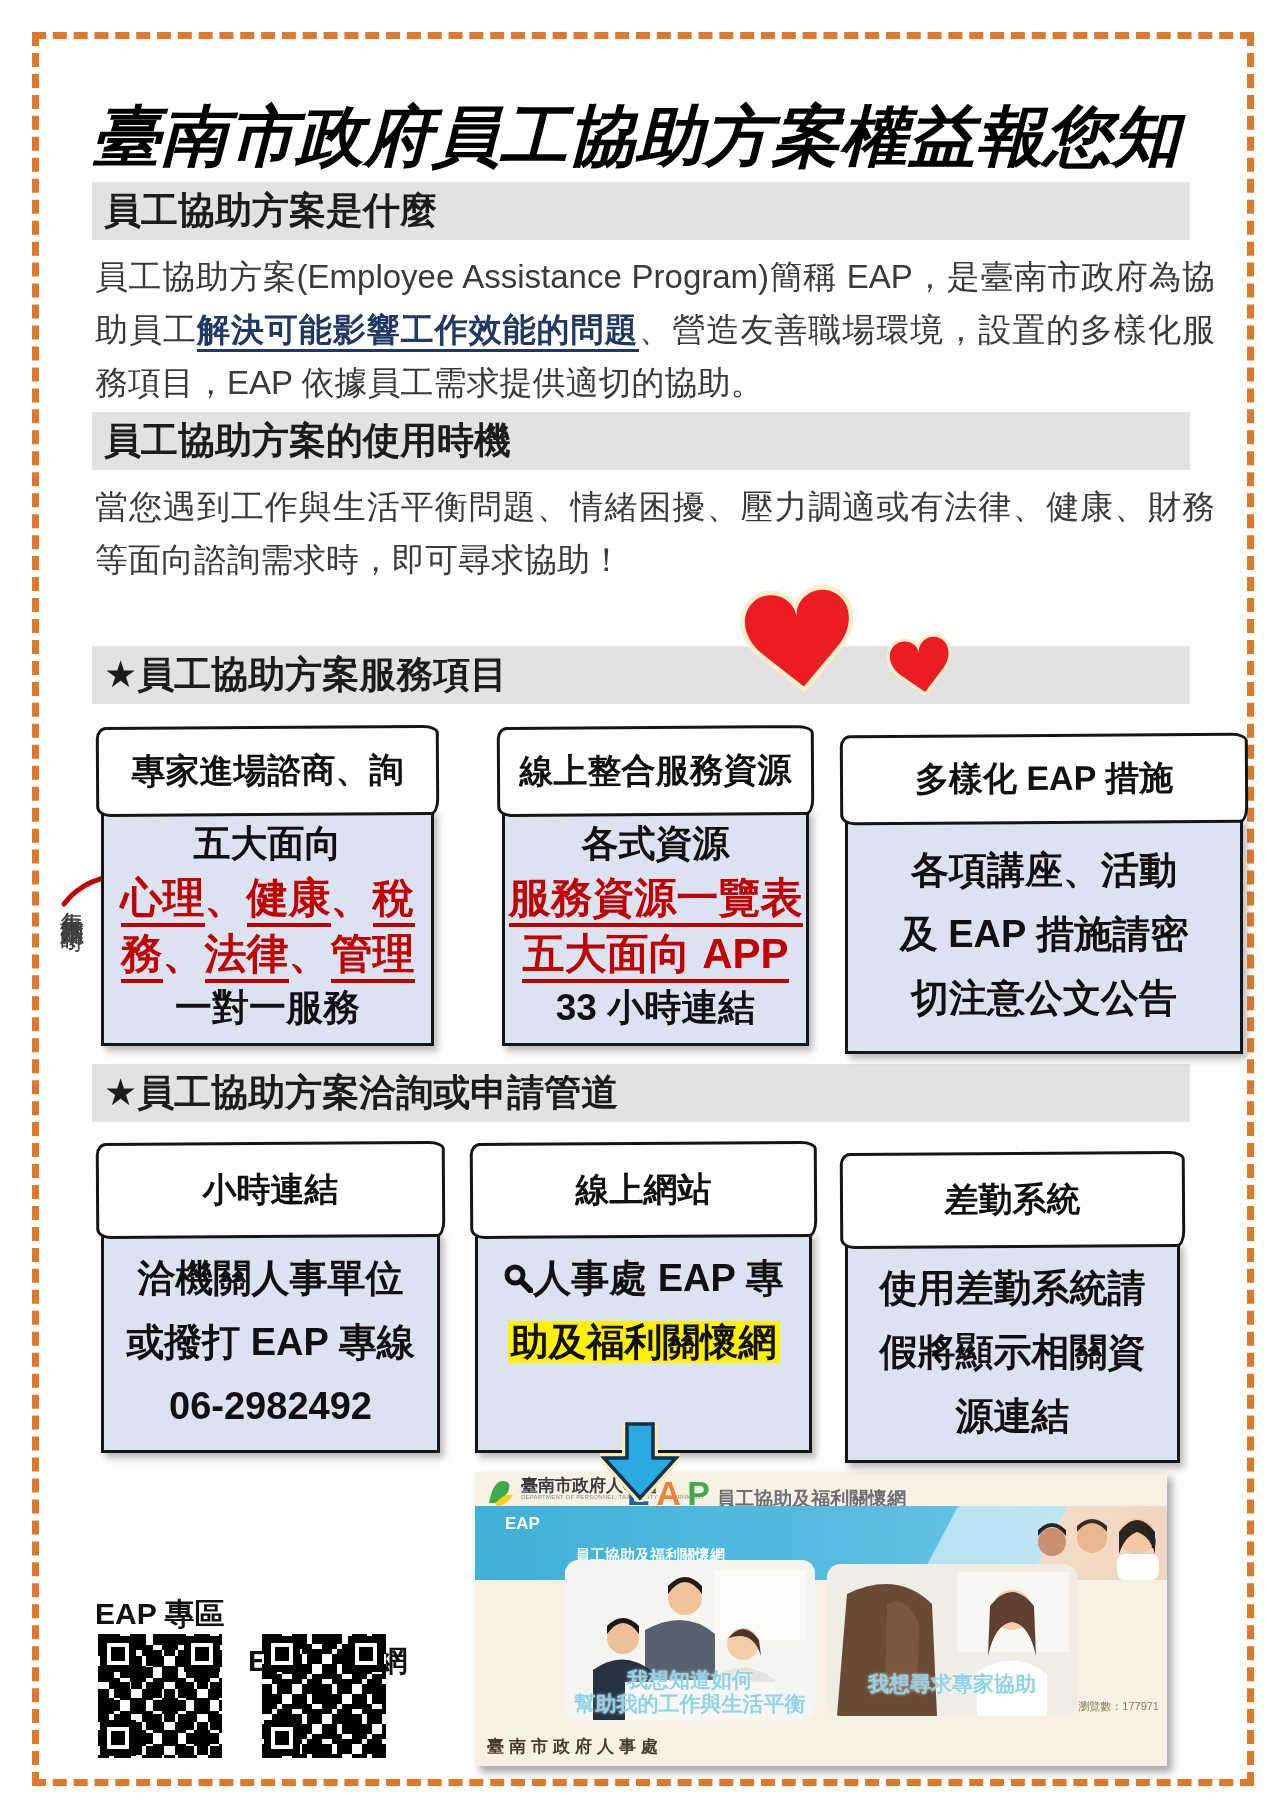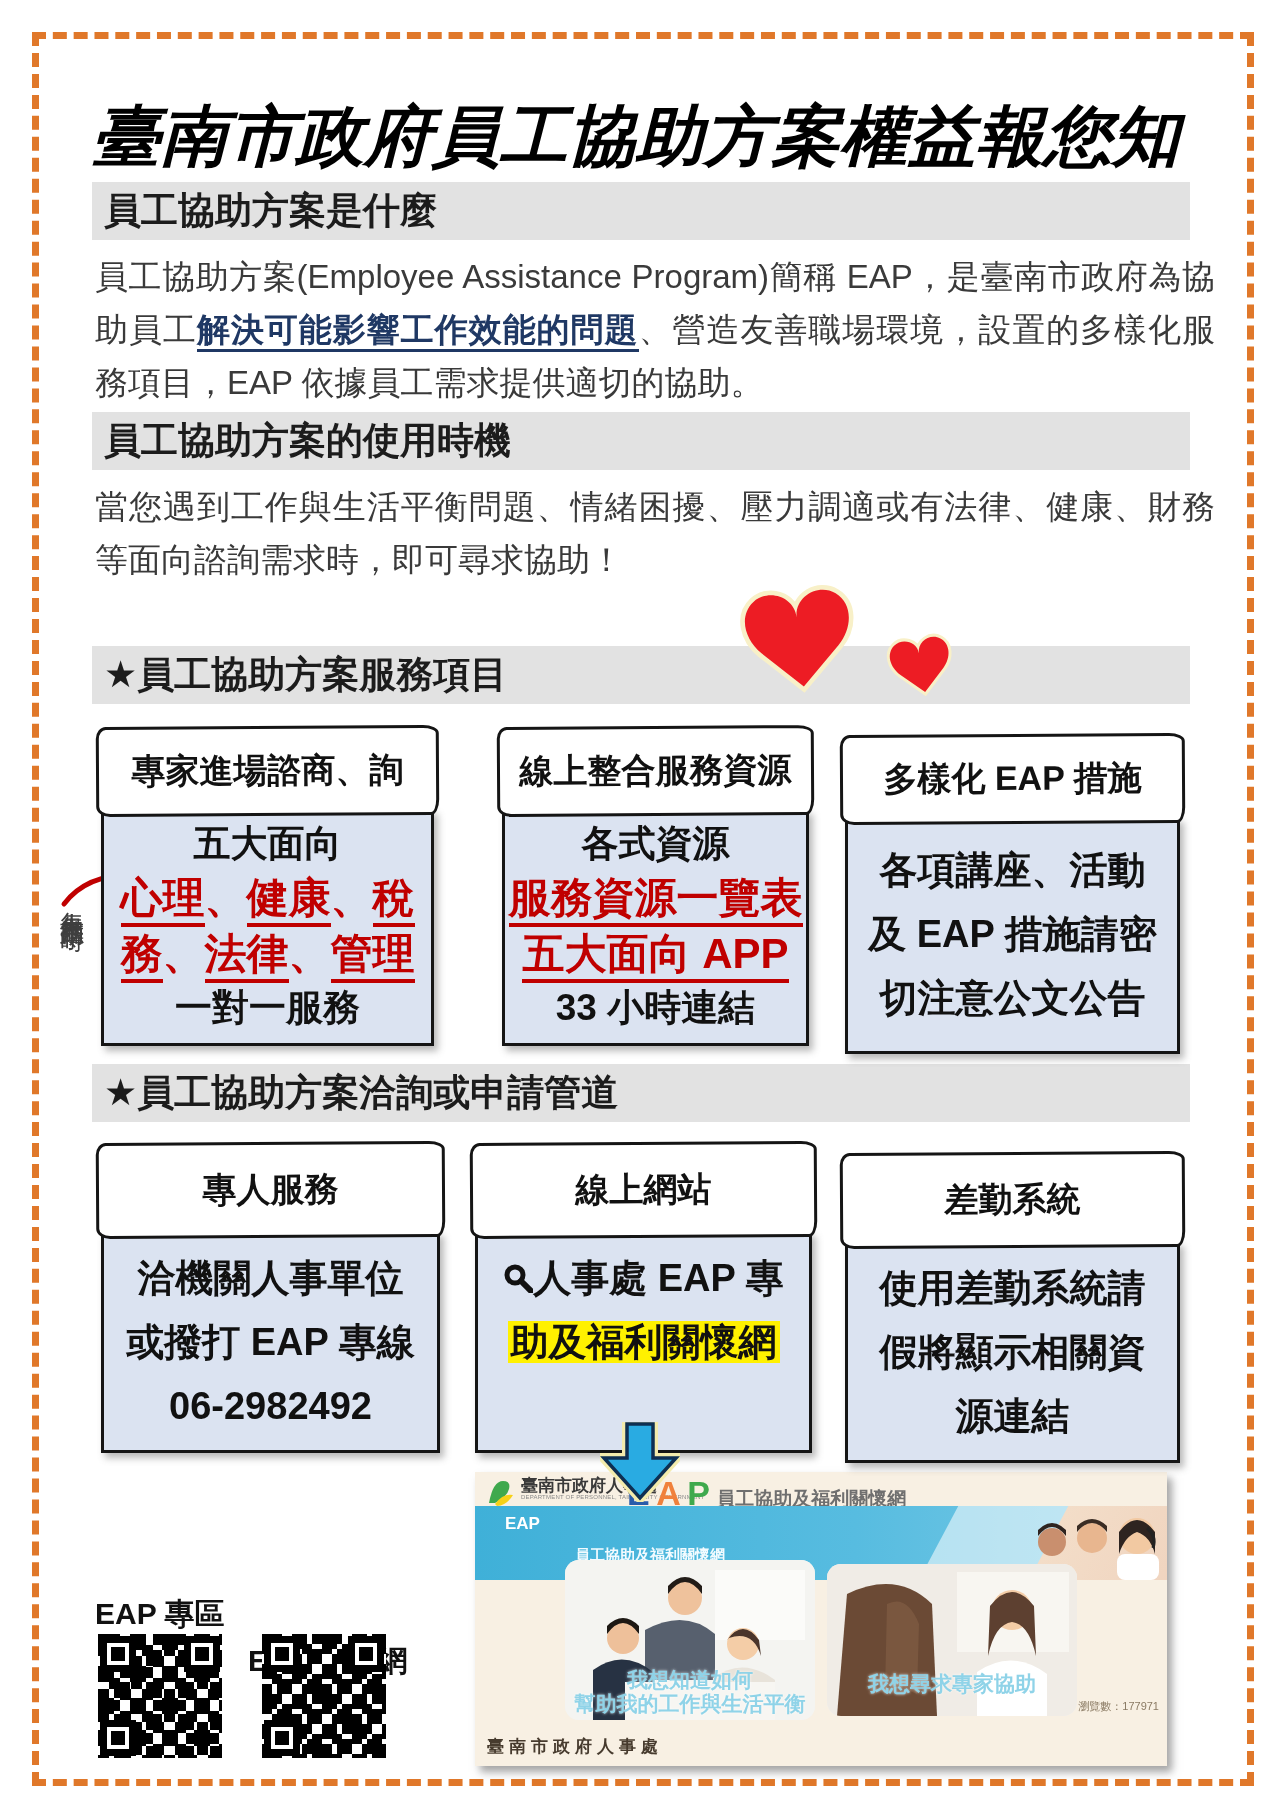--- a/index.html
+++ b/index.html
@@ -110,36 +110,36 @@
       <span>線上整合服務資源</span>
     </div>
     <div class="sbox-body r1-body">
       <div class="b-line">各式資源</div>
       <div class="red-line"><span class="ru">服務資源一覽表</span></div>
       <div class="red-line"><span class="ru">五大面向 APP</span></div>
       <div class="b-line">33 小時連結</div>
     </div>
   </div>
 
-  <div class="sbox" style="left:845px;top:734px;width:335px;">
+  <div class="sbox" style="left:845px;top:734px;width:398px;">
     <div class="sbox-head r1-head">
       <span>多樣化 EAP 措施</span>
     </div>
     <div class="sbox-body r1-body" style="padding-top:18px;">
       <div class="r2-line">各項講座、活動</div>
       <div class="r2-line">及 EAP 措施請密</div>
       <div class="r2-line">切注意公文公告</div>
     </div>
   </div>
 
   <div class="abs graybar" style="top:1064px;">★員工協助方案洽詢或申請管道</div>
 
   <div class="sbox" style="left:101px;top:1142px;width:339px;">
     <div class="sbox-head r2-head">
-      <span>專人服務</span>
+      <span>小時連結</span>
     </div>
     <div class="sbox-body r2-body" style="padding-top:12px;">
       <div class="r2-line">洽機關人事單位</div>
       <div class="r2-line">或撥打 EAP 專線</div>
       <div class="r2-line">06-2982492</div>
     </div>
   </div>
 
   <div class="sbox" style="left:475px;top:1142px;width:337px;">
     <div class="sbox-head r2-head">

